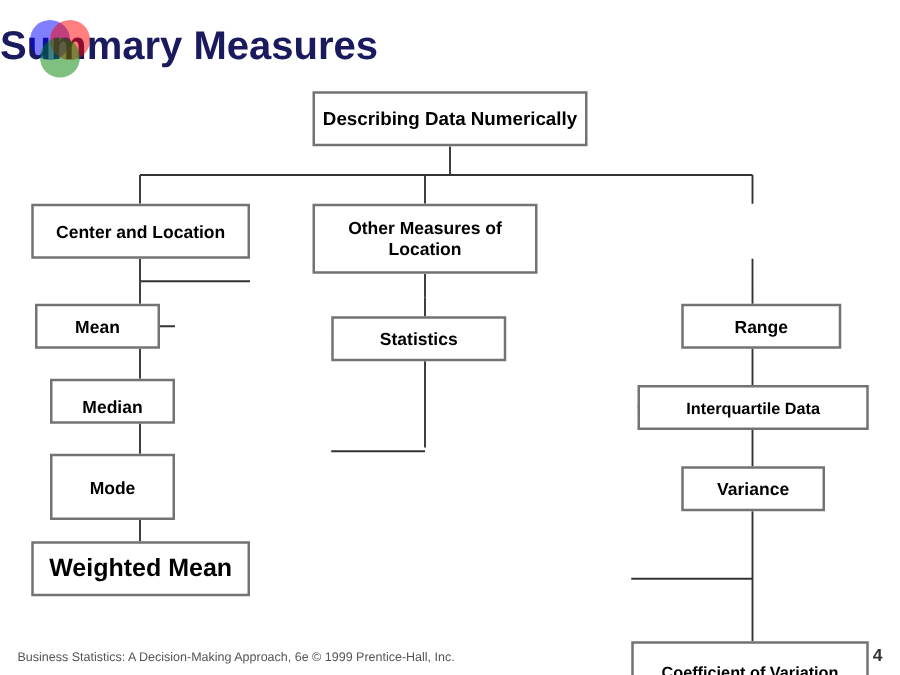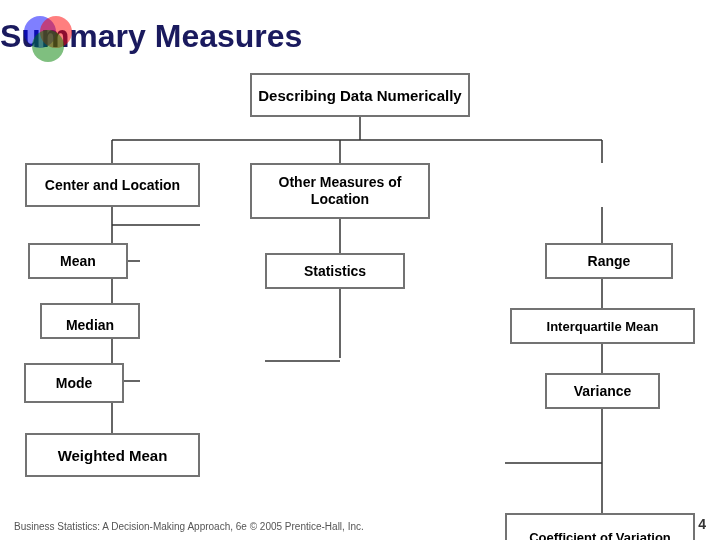--- a/index.html
+++ b/index.html
@@ -94,31 +94,31 @@
     .box.median {
       top: 230px;
       left: 40px;
       width: 100px;
       height: 36px;
       align-items: flex-end;
     }
 
     .box.mode {
       top: 290px;
-      left: 24px;
+      left: 40px;
       width: 100px;
-      height: 40px;
+      height: 53px;
     }
 
     .box.weighted-mean {
       top: 360px;
       left: 25px;
       width: 175px;
       height: 44px;
-      font-size: 15px;
+      font-size: 20px;
     }
 
     
     .box.percentiles {
       top: 180px;
       left: 265px;
       width: 140px;
       height: 36px;
     }
 
@@ -289,28 +289,28 @@
   <div class="box percentiles">
     <span>Statistics</span>
   </div>
 
 
   <div class="box range">
     <span>Range</span>
   </div>
 
   <div class="box iqr">
-    <span>Interquartile Mean</span>
+    <span>Interquartile Data</span>
   </div>
 
   <div class="box variance">
     <span>Variance</span>
   </div>
 
 
   <div class="box coeff-var">
     <span>Coefficient of Variation</span>
   </div>
 
 </div>
 
-<div class="footer">Business Statistics: A Decision-Making Approach, 6e © 2005 Prentice-Hall, Inc.</div>
+<div class="footer">Business Statistics: A Decision-Making Approach, 6e © 1999 Prentice-Hall, Inc.</div>
 <div class="page-num">4</div>
 
 </body></html>

